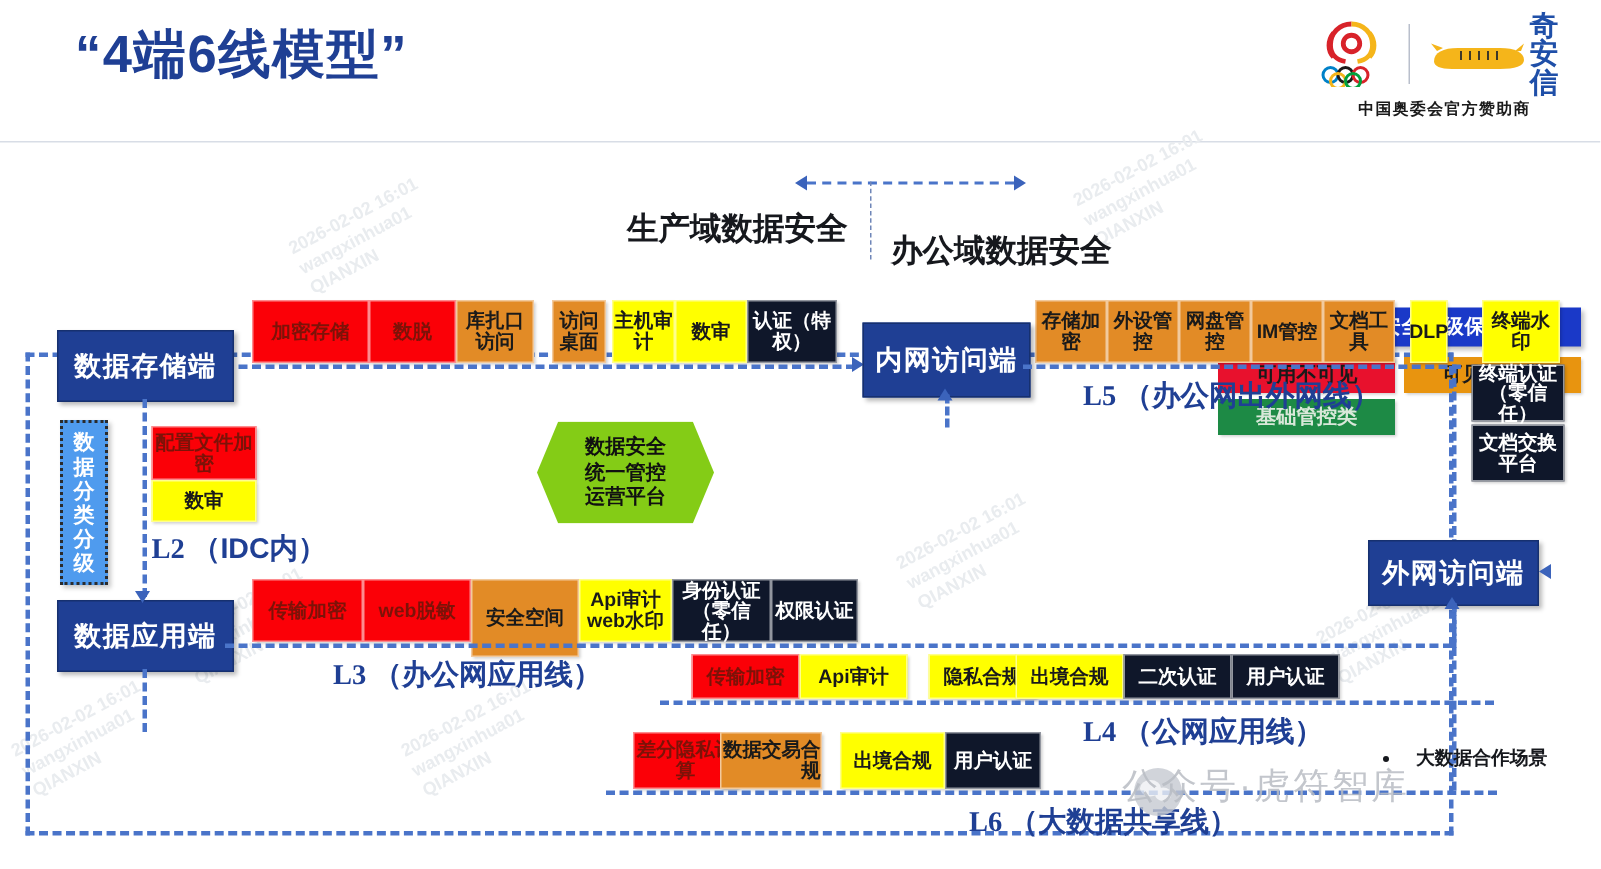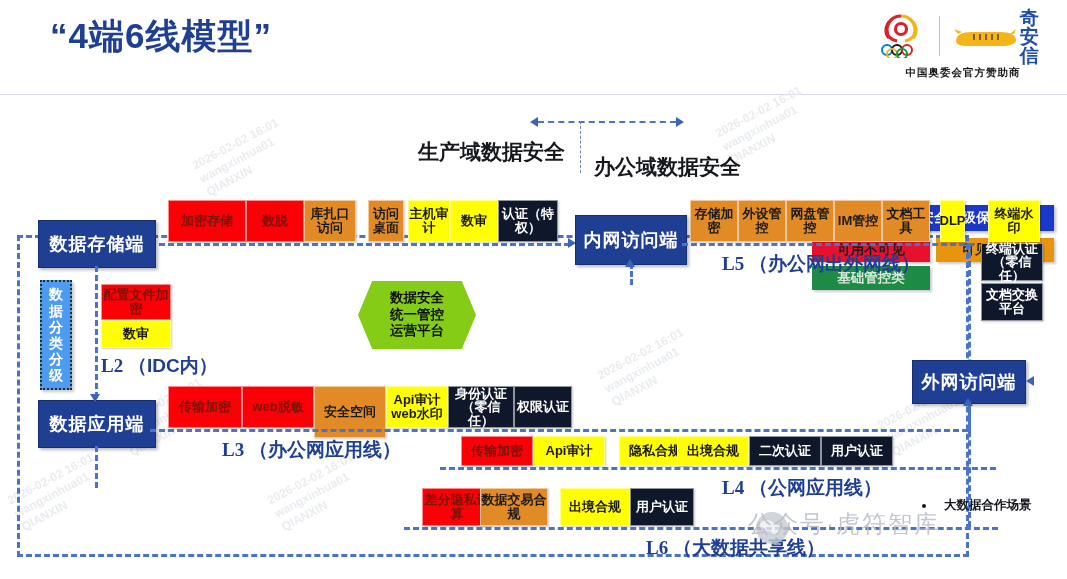--- a/index.html
+++ b/index.html
@@ -277,21 +277,21 @@
     <div class="blk c-green" style="left:749px;top:341px;width:72px;height:30px;">二次认证</div>
     <div class="blk c-green" style="left:821px;top:341px;width:72px;height:30px;">用户认证</div>
 
     <div class="hline" style="left:440px;top:372px;width:556px;"></div>
     <div class="llabel" style="left:722px;top:380px;">
       <span>L4</span>
       <b>（公网应用线）</b>
     </div>
 
     <div class="blk c-red" style="left:422px;top:393px;width:70px;height:38px;">差分隐私计算</div>
-    <div class="blk c-orange" style="left:480px;top:393px;width:68px;height:38px;">数据交易合规</div>
+    <div class="blk c-orange" style="left:480px;top:393px;width:68px;height:38px;text-align:right;">数据交易合规</div>
     <div class="blk c-yellow" style="left:560px;top:393px;width:70px;height:38px;">出境合规</div>
     <div class="blk c-green" style="left:630px;top:393px;width:64px;height:38px;">用户认证</div>
 
     <div class="hline" style="left:404px;top:432px;width:594px;"></div>
     <div class="llabel" style="left:646px;top:440px;">
       <span>L6</span>
       <b>（大数据共享线）</b>
     </div>
 
     <div class="blk c-orange" style="left:690px;top:105px;width:48px;height:42px;">存储加密</div>

